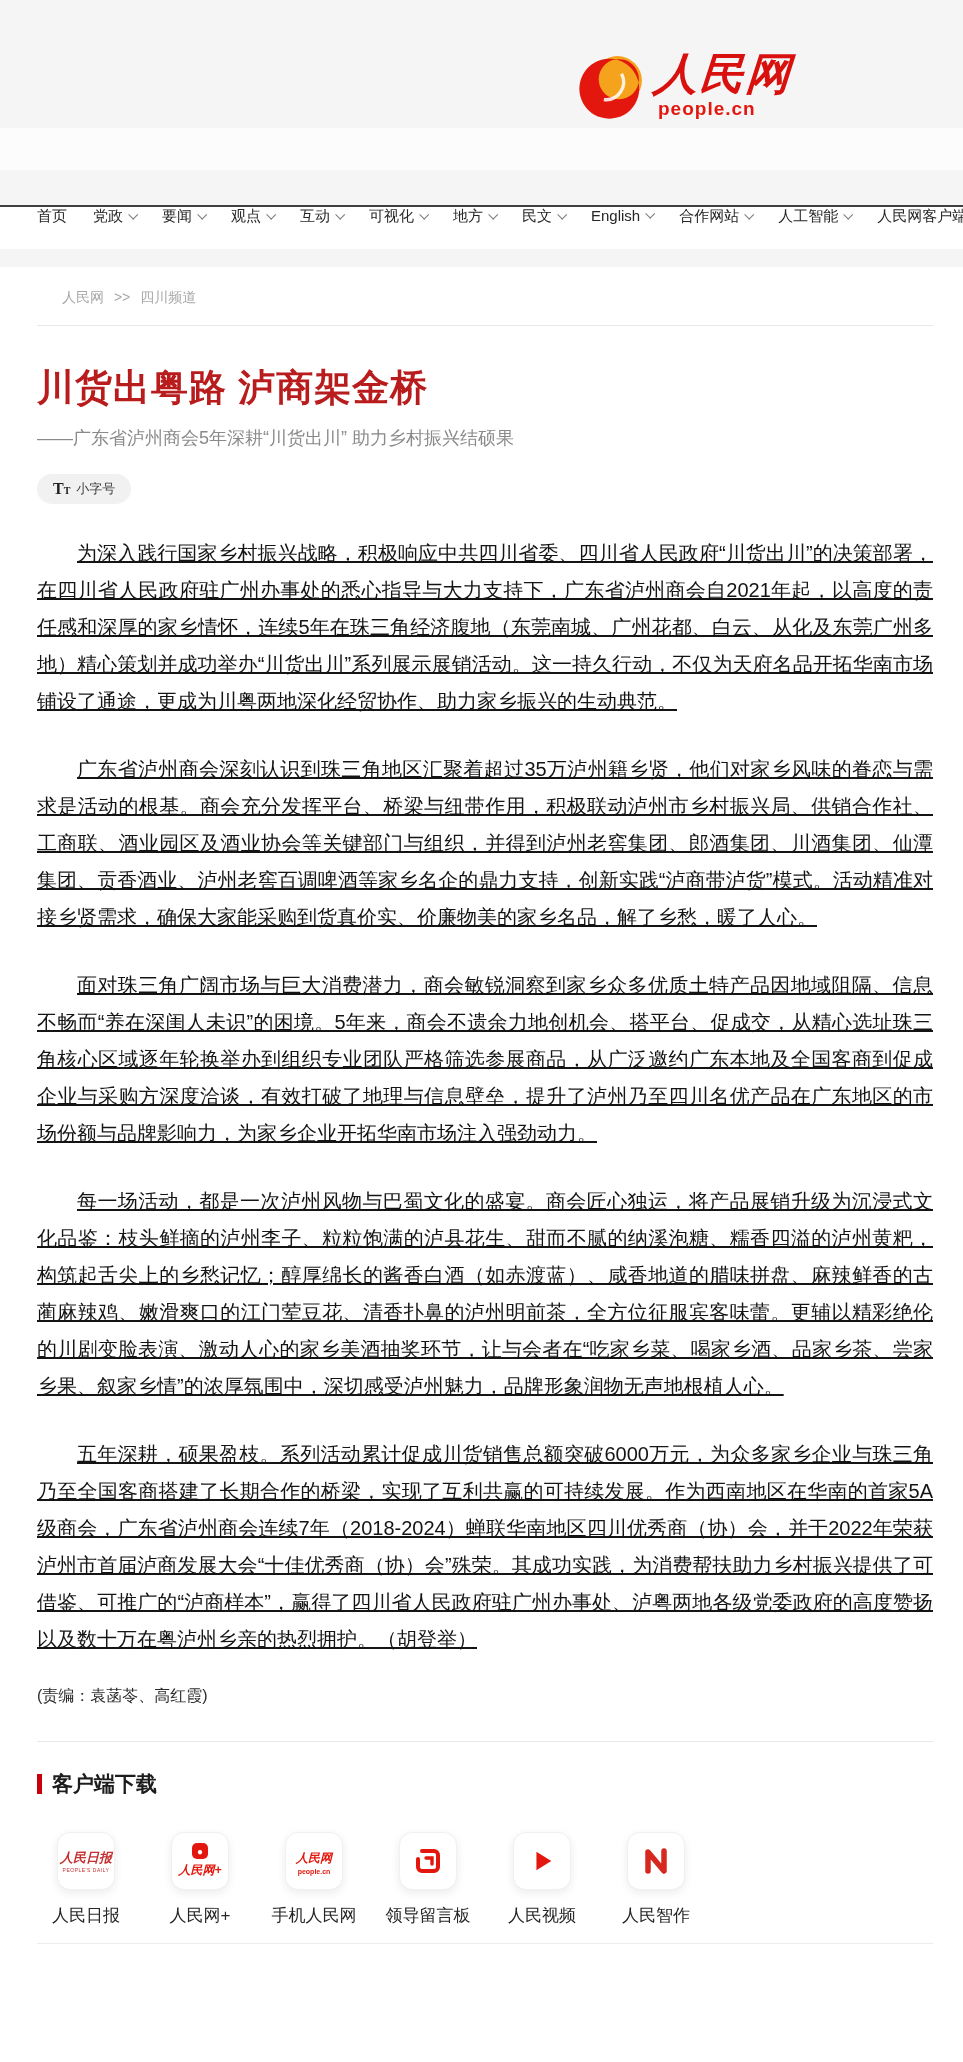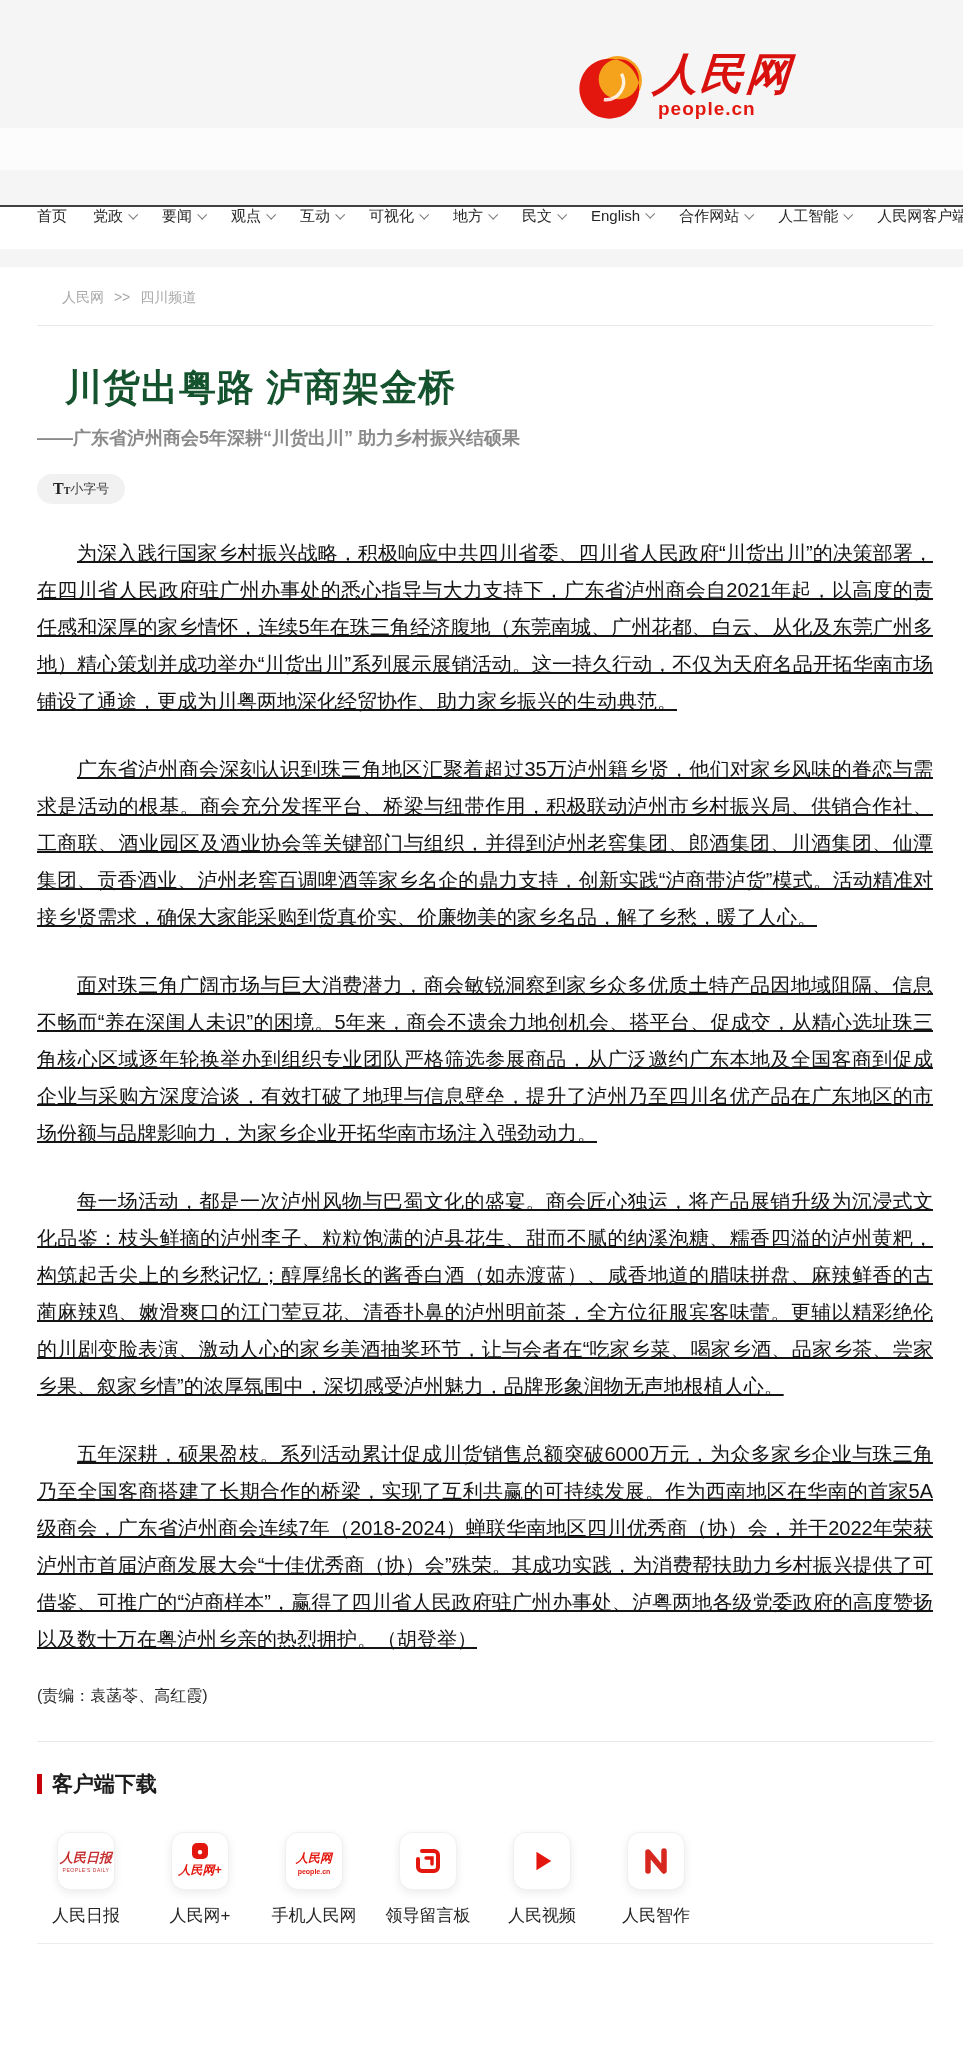--- a/index.html
+++ b/index.html
@@ -26,29 +26,29 @@
            display:inline-flex; align-items:center; }
   .caret { width:7px; height:7px; border-right:1.5px solid #7a7a7a; border-bottom:1.5px solid #7a7a7a;
            transform:rotate(45deg) translateY(-1px); display:inline-block; margin-left:6px; margin-bottom:3px; }
   .gray-strip { height:18px; background:#f5f5f6; }
   
   .breadcrumb { padding:22px 0 18px 62px; font-size:14px; color:#a8a8a8; }
   .breadcrumb span { margin-right:6px; }
   .content { padding:0 30px 0 37px; }
   .divider { border:none; border-top:1px solid #e8e8e8; }
   
-  .title { margin-top:40px; font-size:37px; line-height:1.2; font-weight:700; color:#14532d; letter-spacing:1px;margin-left:28px; }
-  .subtitle { margin-top:16px; font-size:18px; color:#8a8a8a;font-weight:bold; }
+  .title { margin-top:40px; font-size:37px; line-height:1.2; font-weight:700; color:#b91c1c; letter-spacing:1px; }
+  .subtitle { margin-top:16px; font-size:18px; color:#8a8a8a; }
   .meta-row { margin-top:24px; display:flex; justify-content:space-between; align-items:flex-start; }
   .meta-left { font-size:16px; color:#222; border-bottom:1px solid #9c9c9c; padding-bottom:10px; }
   .meta-left .pipe { color:#999; margin:0 8px; }
   .fontsize-btn { background:#f1f1f2; border:none; border-radius:16px; height:30px; padding:0 16px;
                   display:inline-flex; align-items:center; cursor:pointer; color:#3c3c3c; font-size:13px; }
   .fontsize-btn .tt { font-family:"Liberation Serif","DejaVu Serif",serif; font-weight:700;
-                      font-size:16px; color:#222; }
+                      font-size:16px; margin-right:6px; color:#222; }
   .fontsize-btn .tt small { font-size:10px; }
   
   .article-body { margin-top:4px;text-decoration:underline; }
   .article-body p { margin-top:31px; font-size:20px; line-height:37px; color:#141414;
                     text-align:justify; text-indent:2em; }
   .editors { margin-top:28px; font-size:16px; color:#2b2b2b; }
   .share-row { margin-top:26px; display:flex; justify-content:flex-end; align-items:center; }
   .share-label { font-size:18px; color:#9b9b9b; margin-right:14px; }
   .share-btn { width:64px; height:32px; border:none; border-radius:16px; background:#f1f1f2;
                display:inline-flex; align-items:center; justify-content:center; cursor:pointer; }

